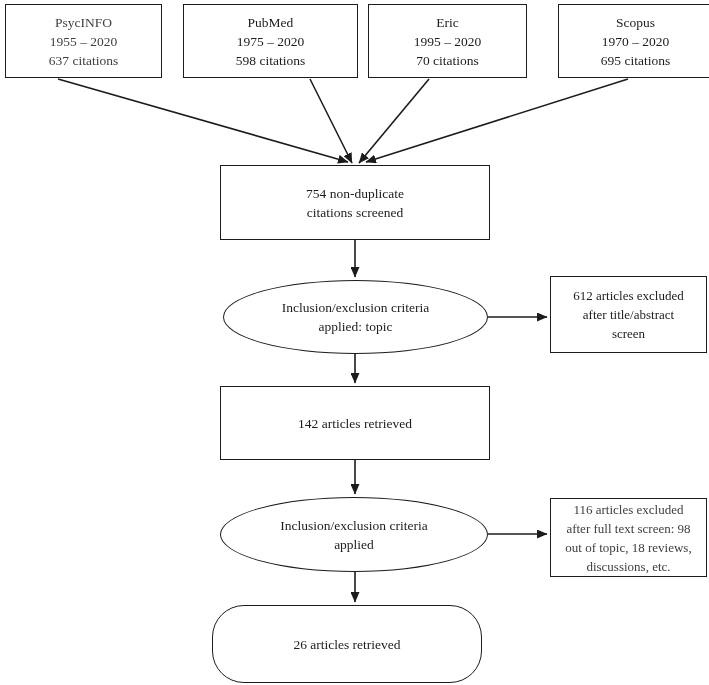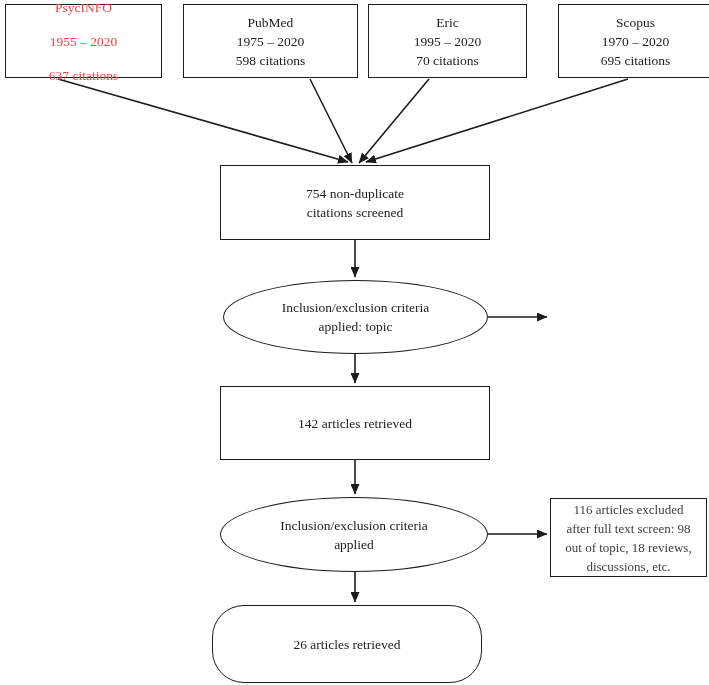--- a/index.html
+++ b/index.html
@@ -80,21 +80,21 @@
 
     <line x1="355" y1="240" x2="355" y2="277" stroke="#1c1c1c" stroke-width="1.6" marker-end="url(#ah)"></line>
     <line x1="355" y1="354" x2="355" y2="383" stroke="#1c1c1c" stroke-width="1.6" marker-end="url(#ah)"></line>
     <line x1="355" y1="460" x2="355" y2="494" stroke="#1c1c1c" stroke-width="1.6" marker-end="url(#ah)"></line>
     <line x1="355" y1="572" x2="355" y2="602" stroke="#1c1c1c" stroke-width="1.6" marker-end="url(#ah)"></line>
 
     <line x1="488" y1="317" x2="547" y2="317" stroke="#1c1c1c" stroke-width="1.6" marker-end="url(#ah)"></line>
     <line x1="488" y1="534" x2="547" y2="534" stroke="#1c1c1c" stroke-width="1.6" marker-end="url(#ah)"></line>
   </svg>
 
-  <div class="node" id="src-0" style="border-color: rgb(28, 28, 28); color: #ef4444; background: rgb(255, 255, 255); gap: 15px;">
+  <div class="node" id="src-0" style="border-color: rgb(28, 28, 28); color: #404040; background: rgb(255, 255, 255);">
     <span>PsycINFO</span>
     <span>1955 – 2020</span>
     <span>637 citations</span>
   </div>
   <div class="node" id="src-1" style="border-color: rgb(28, 28, 28); color: rgb(28, 28, 28); background: rgb(255, 255, 255);">
     <span>PubMed</span>
     <span>1975 – 2020</span>
     <span>598 citations</span>
   </div>
   <div class="node" id="src-2" style="border-color: rgb(28, 28, 28); color: rgb(28, 28, 28); background: rgb(255, 255, 255);">
@@ -111,20 +111,25 @@
   <div class="node" id="screened" style="border-color: rgb(28, 28, 28); color: rgb(28, 28, 28); background: rgb(255, 255, 255); justify-content: center;">
     <span>754 non-duplicate</span>
     <span>citations screened</span>
   </div>
 
   <div class="node ellipse" id="criteria1" style="border-color: rgb(28, 28, 28); color: rgb(28, 28, 28); background: rgb(255, 255, 255);">
     <span>Inclusion/exclusion criteria</span>
     <span>applied: topic</span>
   </div>
 
+  <div class="node excl" id="excluded1" style="border-color: rgb(28, 28, 28); color: rgb(28, 28, 28); background: rgb(255, 255, 255);">
+    <span>612 articles excluded</span>
+    <span>after title/abstract</span>
+    <span>screen</span>
+  </div>
 
   <div class="node" id="retrieved1" style="border-color: rgb(28, 28, 28); color: rgb(28, 28, 28); background: rgb(255, 255, 255);">
     <span>142 articles retrieved</span>
   </div>
 
   <div class="node ellipse" id="criteria2" style="border-color: rgb(28, 28, 28); color: rgb(28, 28, 28); background: rgb(255, 255, 255);">
     <span>Inclusion/exclusion criteria</span>
     <span>applied</span>
   </div>
 

